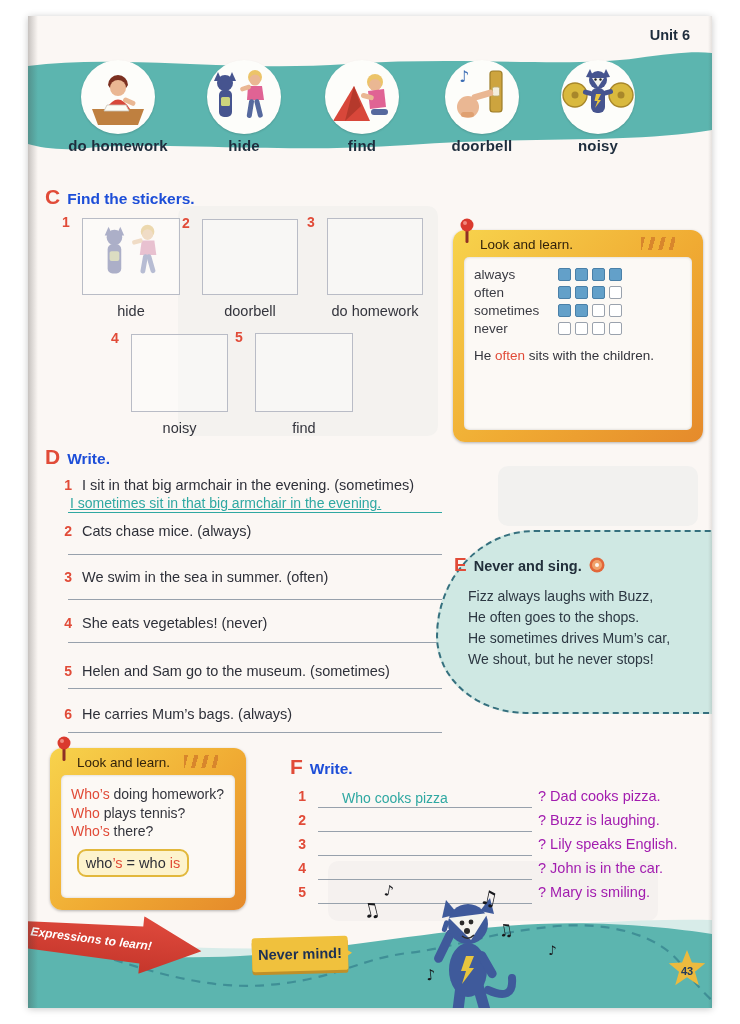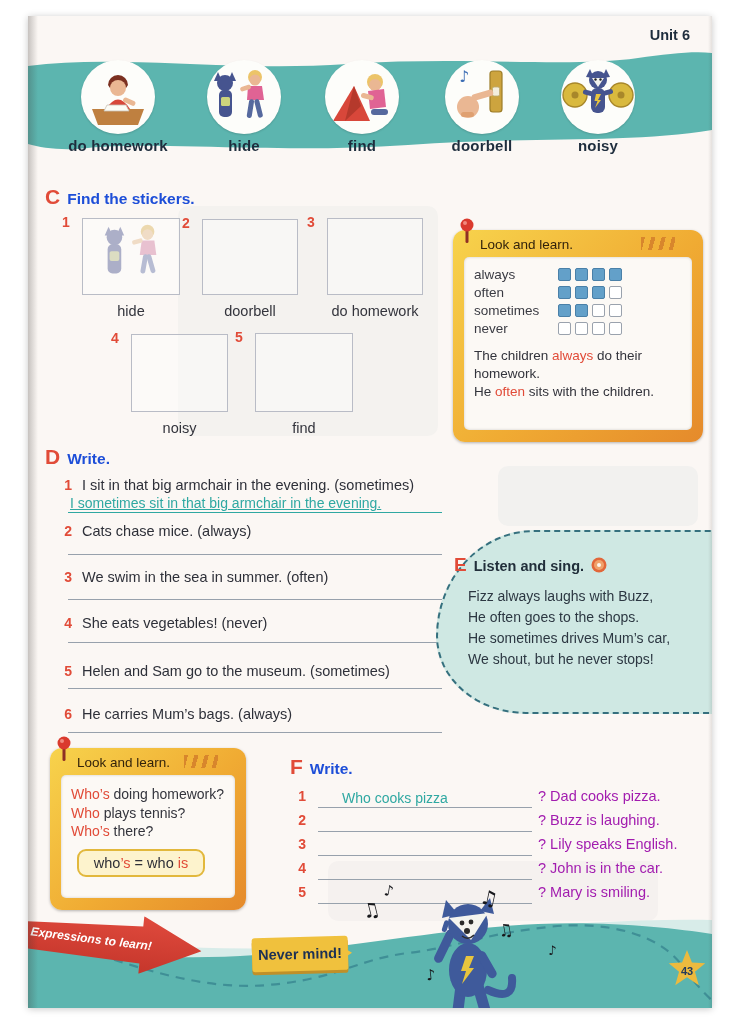--- a/index.html
+++ b/index.html
@@ -56,21 +56,21 @@
     font-size:14px;color:var(--answer-teal);line-height:19px;padding-left:2px;box-sizing:border-box;}
   .d-ans{border-bottom-color:var(--answer-teal);text-decoration:underline;text-decoration-color:var(--answer-teal);}
   .e-blob{position:absolute;left:408px;top:514px;width:312px;height:184px;background:var(--blob-teal);
     border:2px dashed var(--blob-border);border-radius:120px 6px 30px 110px / 130px 6px 26px 95px;z-index:2;box-sizing:border-box;}
   .e-head{position:absolute;left:16px;top:22px;display:flex;align-items:baseline;gap:7px;}
   .e-letter{font-size:19px;font-weight:bold;color:var(--accent-red);}
   .e-title{font-size:14.5px;font-weight:bold;color:#222f3b;}
   .cd{width:16px;height:16px;align-self:center;}
   .e-lines{position:absolute;left:30px;top:54px;font-size:14px;line-height:21px;color:#2c3742;}
   .whos-lines{font-size:14px;line-height:18.5px;color:#33343c;padding-top:2px;}
-  .who-rule{margin-top:8px;margin-left:6px;width:128px;background:#fdf3cd;border:2px solid #e2b83c;border-radius:9px;
+  .who-rule{margin-top:8px;margin-left:6px;width:112px;background:#fdf3cd;border:2px solid #e2b83c;border-radius:9px;
     text-align:center;font-size:14.5px;padding:4px 2px;color:#2e2f37;box-sizing:border-box;}
   .f-line{position:absolute;width:214px;height:18px;border-bottom:1.3px solid #97a1ac;z-index:2;}
   .f-ans{position:absolute;left:24px;bottom:1px;font-size:14px;color:var(--answer-teal);white-space:nowrap;}
   .f-right{position:absolute;font-size:14.5px;color:#a21caf;white-space:nowrap;z-index:2;}
   .band-bottom{position:absolute;left:0;top:896px;width:684px;height:96px;z-index:1;}
   .dash-svg{position:absolute;left:0;top:893px;width:684px;height:110px;z-index:3;pointer-events:none;}
   .arrow-banner{position:absolute;left:-4px;top:897px;width:178px;height:58px;z-index:4;transform:rotate(6deg);}
   .arrow-shape{width:100%;height:100%;background:linear-gradient(#e04a3d,#c5362b);
     clip-path:polygon(0 30%,66% 18%,66% 0,100% 50%,66% 100%,66% 82%,0 76%);}
   .arrow-text{position:absolute;left:6px;top:21px;width:112px;font-size:12px;font-weight:bold;font-style:italic;
@@ -262,21 +262,20 @@
             <span class="freq-word">never</span>
             <span class="freq-squares">
               <span class="sq sq-e"></span>
               <span class="sq sq-e"></span>
               <span class="sq sq-e"></span>
               <span class="sq sq-e"></span>
             </span>
           </div>
         </div>
       <div class="ex-wrap">
-          <div><span>The children </span><span class="red-w">always</span><span> do their homework.</span></div>
           <div><span>He </span><span class="red-w">often</span><span> sits with the children.</span></div>
         </div>
     </div>
   </div>
 
   <div class="section-head" style="left:17px;top:429px;">
     <span class="sec-letter">D</span>
     <span class="sec-title">Write.</span>
   </div>
   <div>
@@ -296,21 +295,21 @@
       <span class="d-prompt" style="left: 54px; top: 647px;">Helen and Sam go to the museum. (sometimes)</span>
       <div class="d-line" style="left: 40px; top: 654px;"></div>
       <span class="d-num" style="left: 28px; top: 690px;">6</span>
       <span class="d-prompt" style="left: 54px; top: 690px;">He carries Mum’s bags. (always)</span>
       <div class="d-line" style="left: 40px; top: 698px;"></div>
     </div>
 
   <div class="e-blob">
     <div class="e-head">
       <span class="e-letter">E</span>
-      <span class="e-title">Listen and sing.</span>
+      <span class="e-title">Never and sing.</span>
       <svg class="cd" viewBox="0 0 16 16">
         <circle cx="8" cy="8" r="7.5" fill="#e2673a"></circle>
           <circle cx="8" cy="8" r="5" fill="#f0a26b"></circle>
           <circle cx="8" cy="8" r="2" fill="#fdf6ee"></circle>
       </svg>
     </div>
     <div class="e-lines">
         <div>Fizz always laughs with Buzz,</div>
         <div>He often goes to the shops.</div>
         <div>He sometimes drives Mum’s car,</div>

